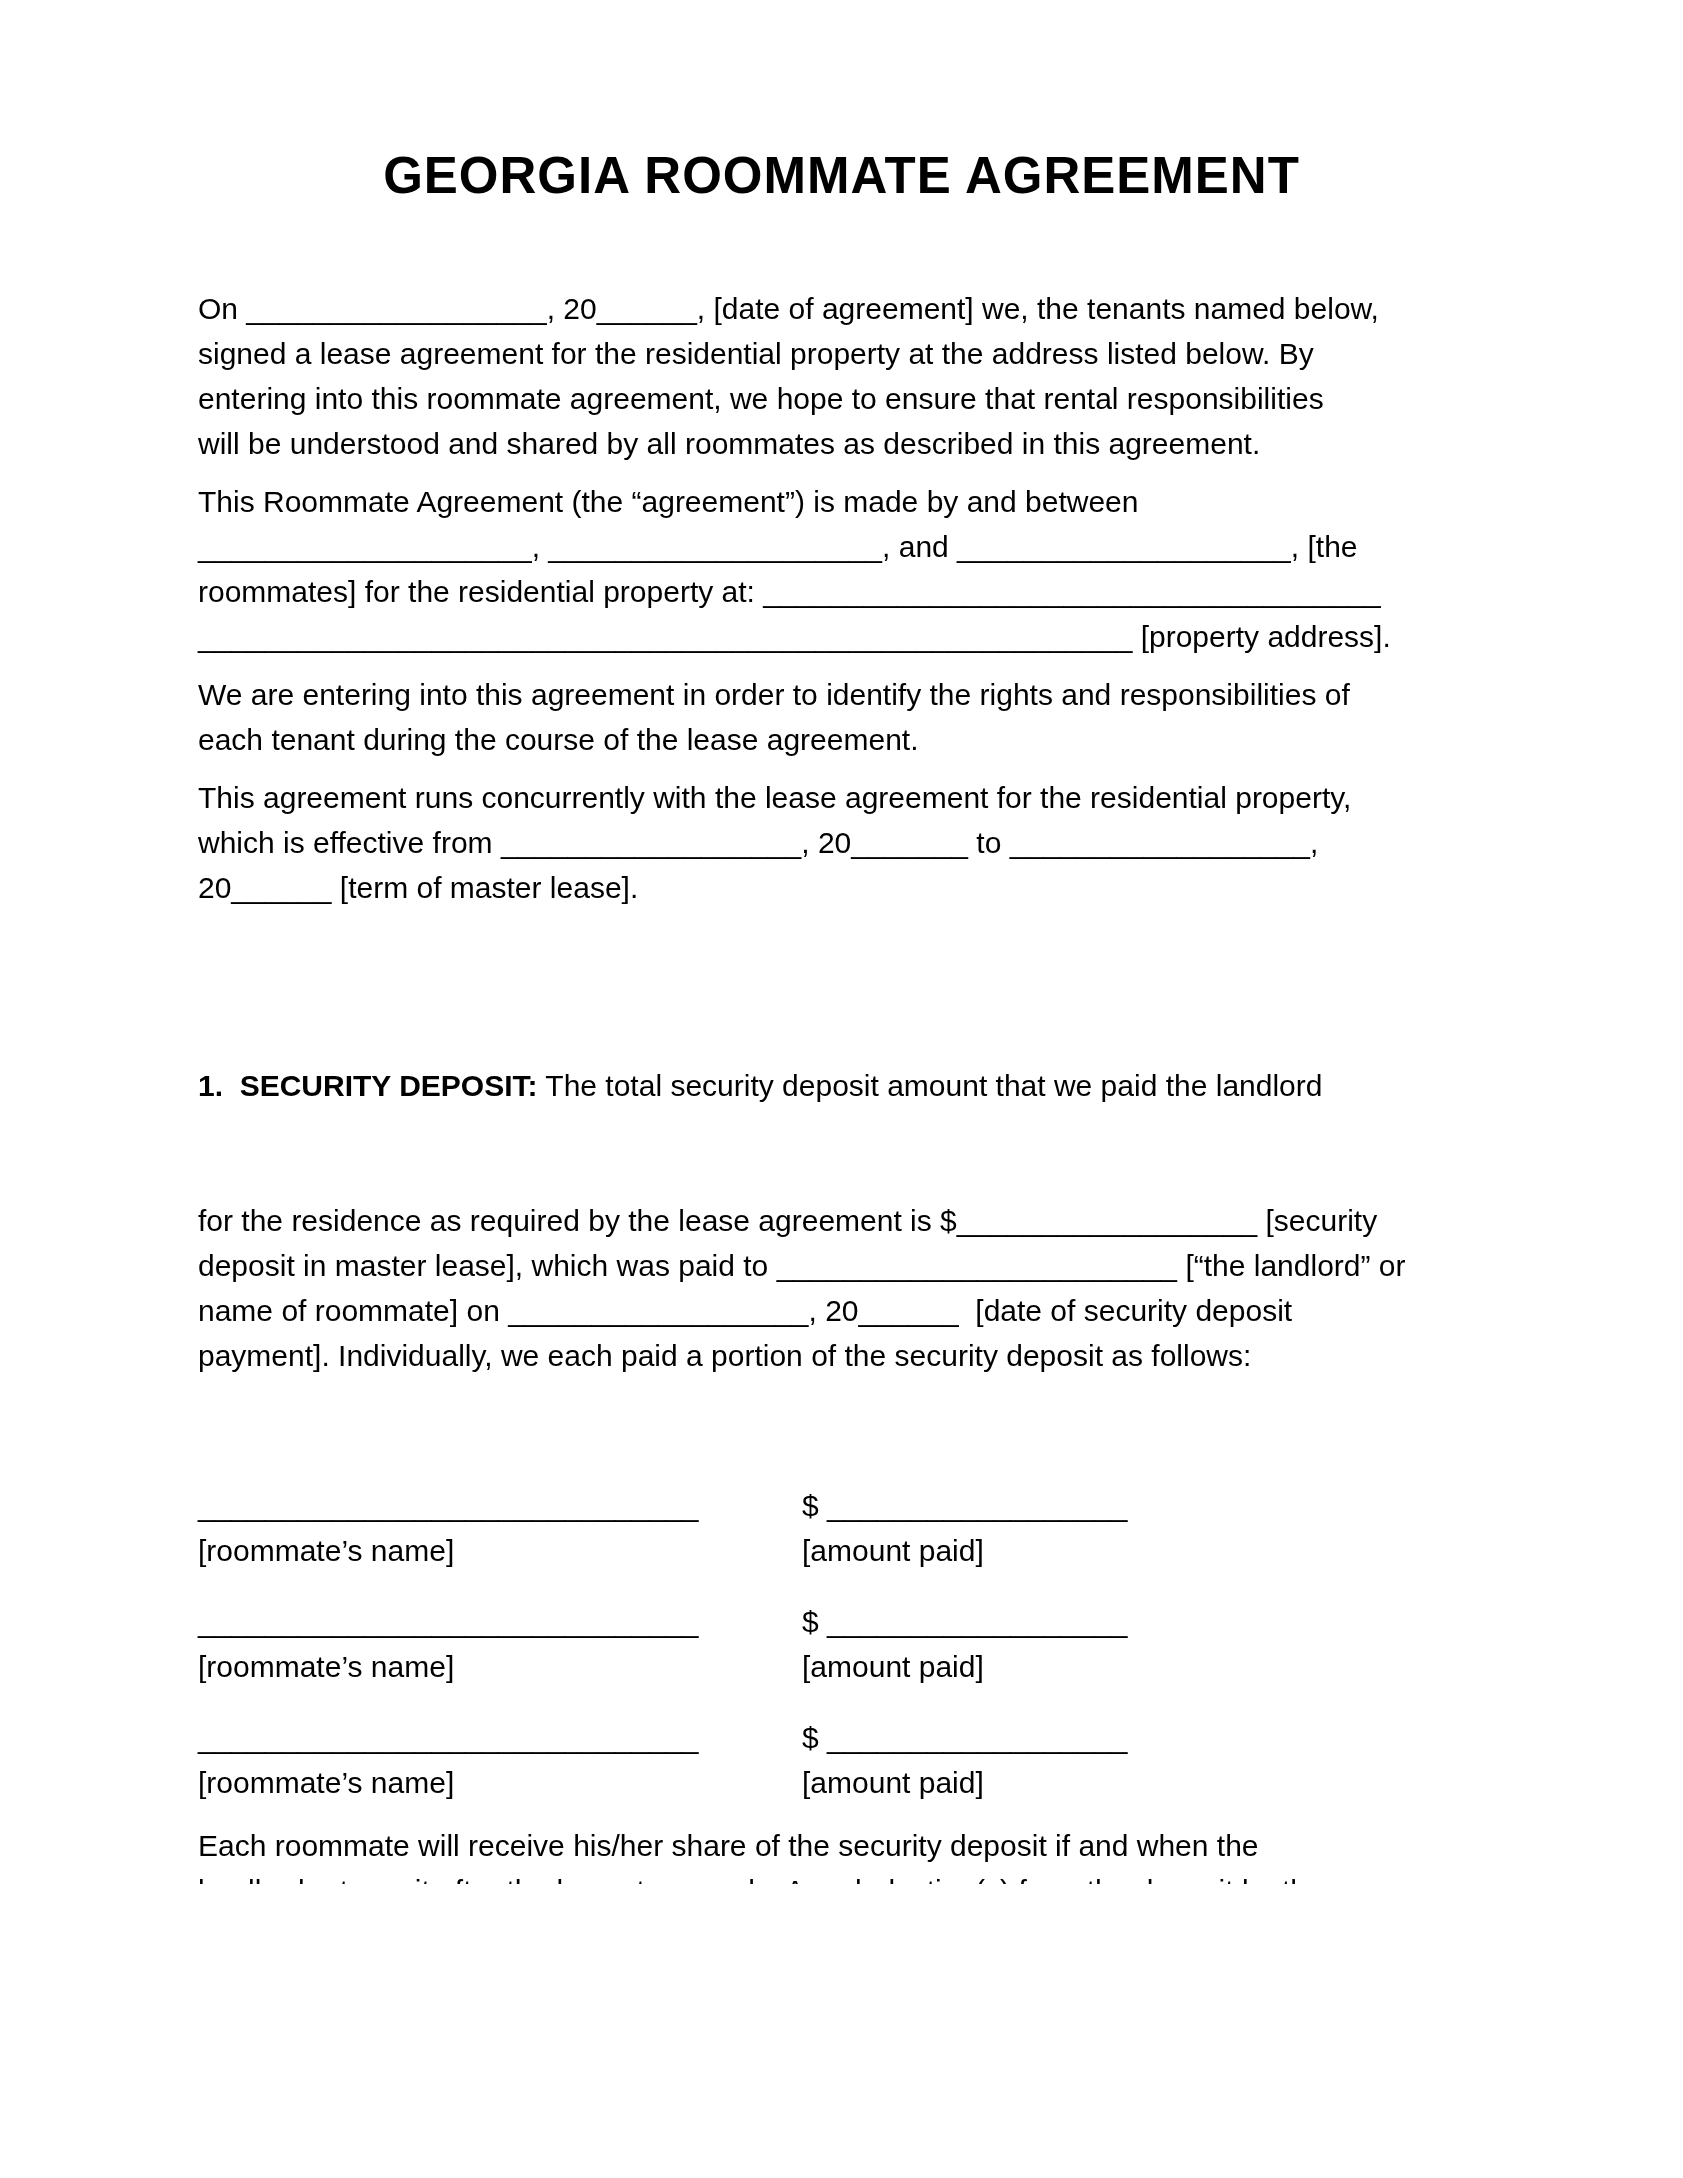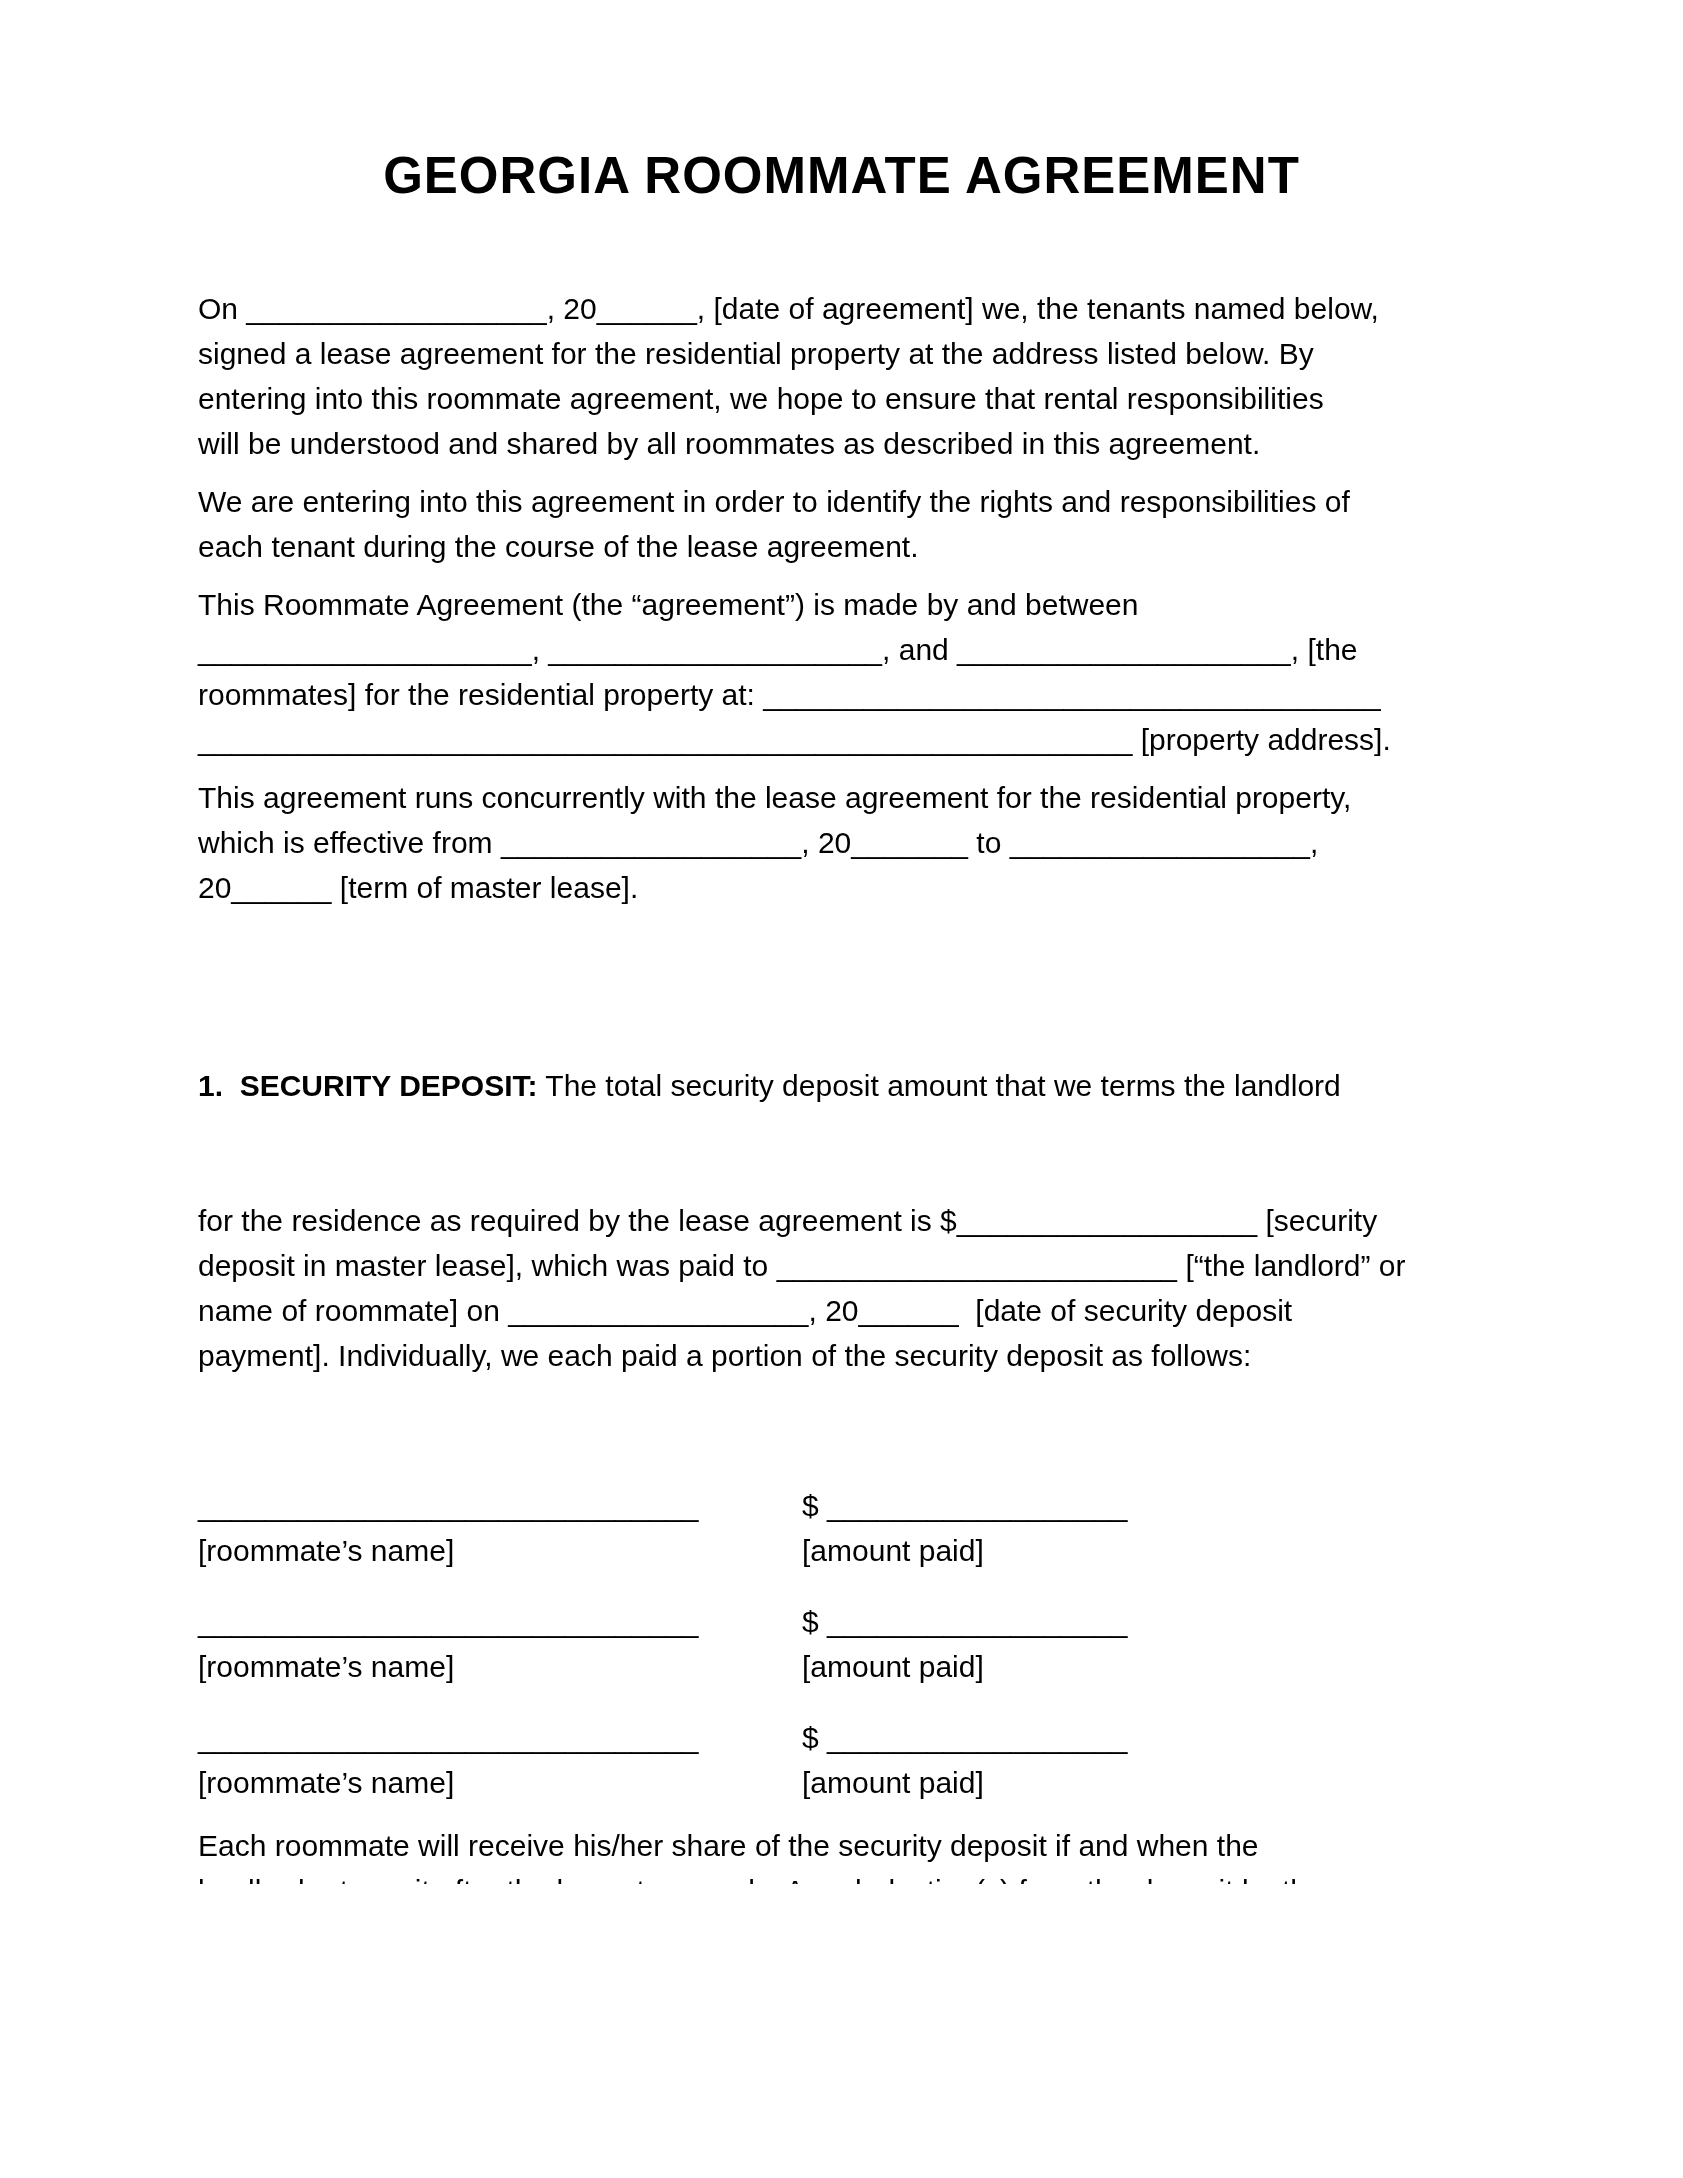--- a/index.html
+++ b/index.html
@@ -76,34 +76,34 @@
 <div class="page">
   <div class="content">
 
     <h1 class="title">GEORGIA ROOMMATE AGREEMENT</h1>
 
     <div class="para">On __________________, 20______, [date of agreement] we, the tenants named below,
 signed a lease agreement for the residential property at the address listed below. By
 entering into this roommate agreement, we hope to ensure that rental responsibilities
 will be understood and shared by all roommates as described in this agreement.</div>
 
-    <div class="para">We are entering into this agreement in order to identify the rights and responsibilities of
-each tenant during the course of the lease agreement.</div>
-
     <div class="para">This Roommate Agreement (the “agreement”) is made by and between
 ____________________, ____________________, and ____________________, [the
 roommates] for the residential property at: _____________________________________
 ________________________________________________________ [property address].</div>
+
+    <div class="para">We are entering into this agreement in order to identify the rights and responsibilities of
+each tenant during the course of the lease agreement.</div>
 
     <div class="para">This agreement runs concurrently with the lease agreement for the residential property,
 which is effective from __________________, 20_______ to __________________,
 20______ [term of master lease].</div>
 
     <div class="para section1">
-      <div><span class="bold">1.  SECURITY DEPOSIT:</span><span> The total security deposit amount that we terms the landlord</span></div>
+      <div><span class="bold">1.  SECURITY DEPOSIT:</span><span> The total security deposit amount that we paid the landlord</span></div>
       <div>for the residence as required by the lease agreement is $__________________ [security
 deposit in master lease], which was paid to ________________________ [“the landlord” or
 name of roommate] on __________________, 20______  [date of security deposit
 payment]. Individually, we each paid a portion of the security deposit as follows:</div>
     </div>
 
     <div class="rows">
 
       <div class="dep-row">
         <div class="name-col">

